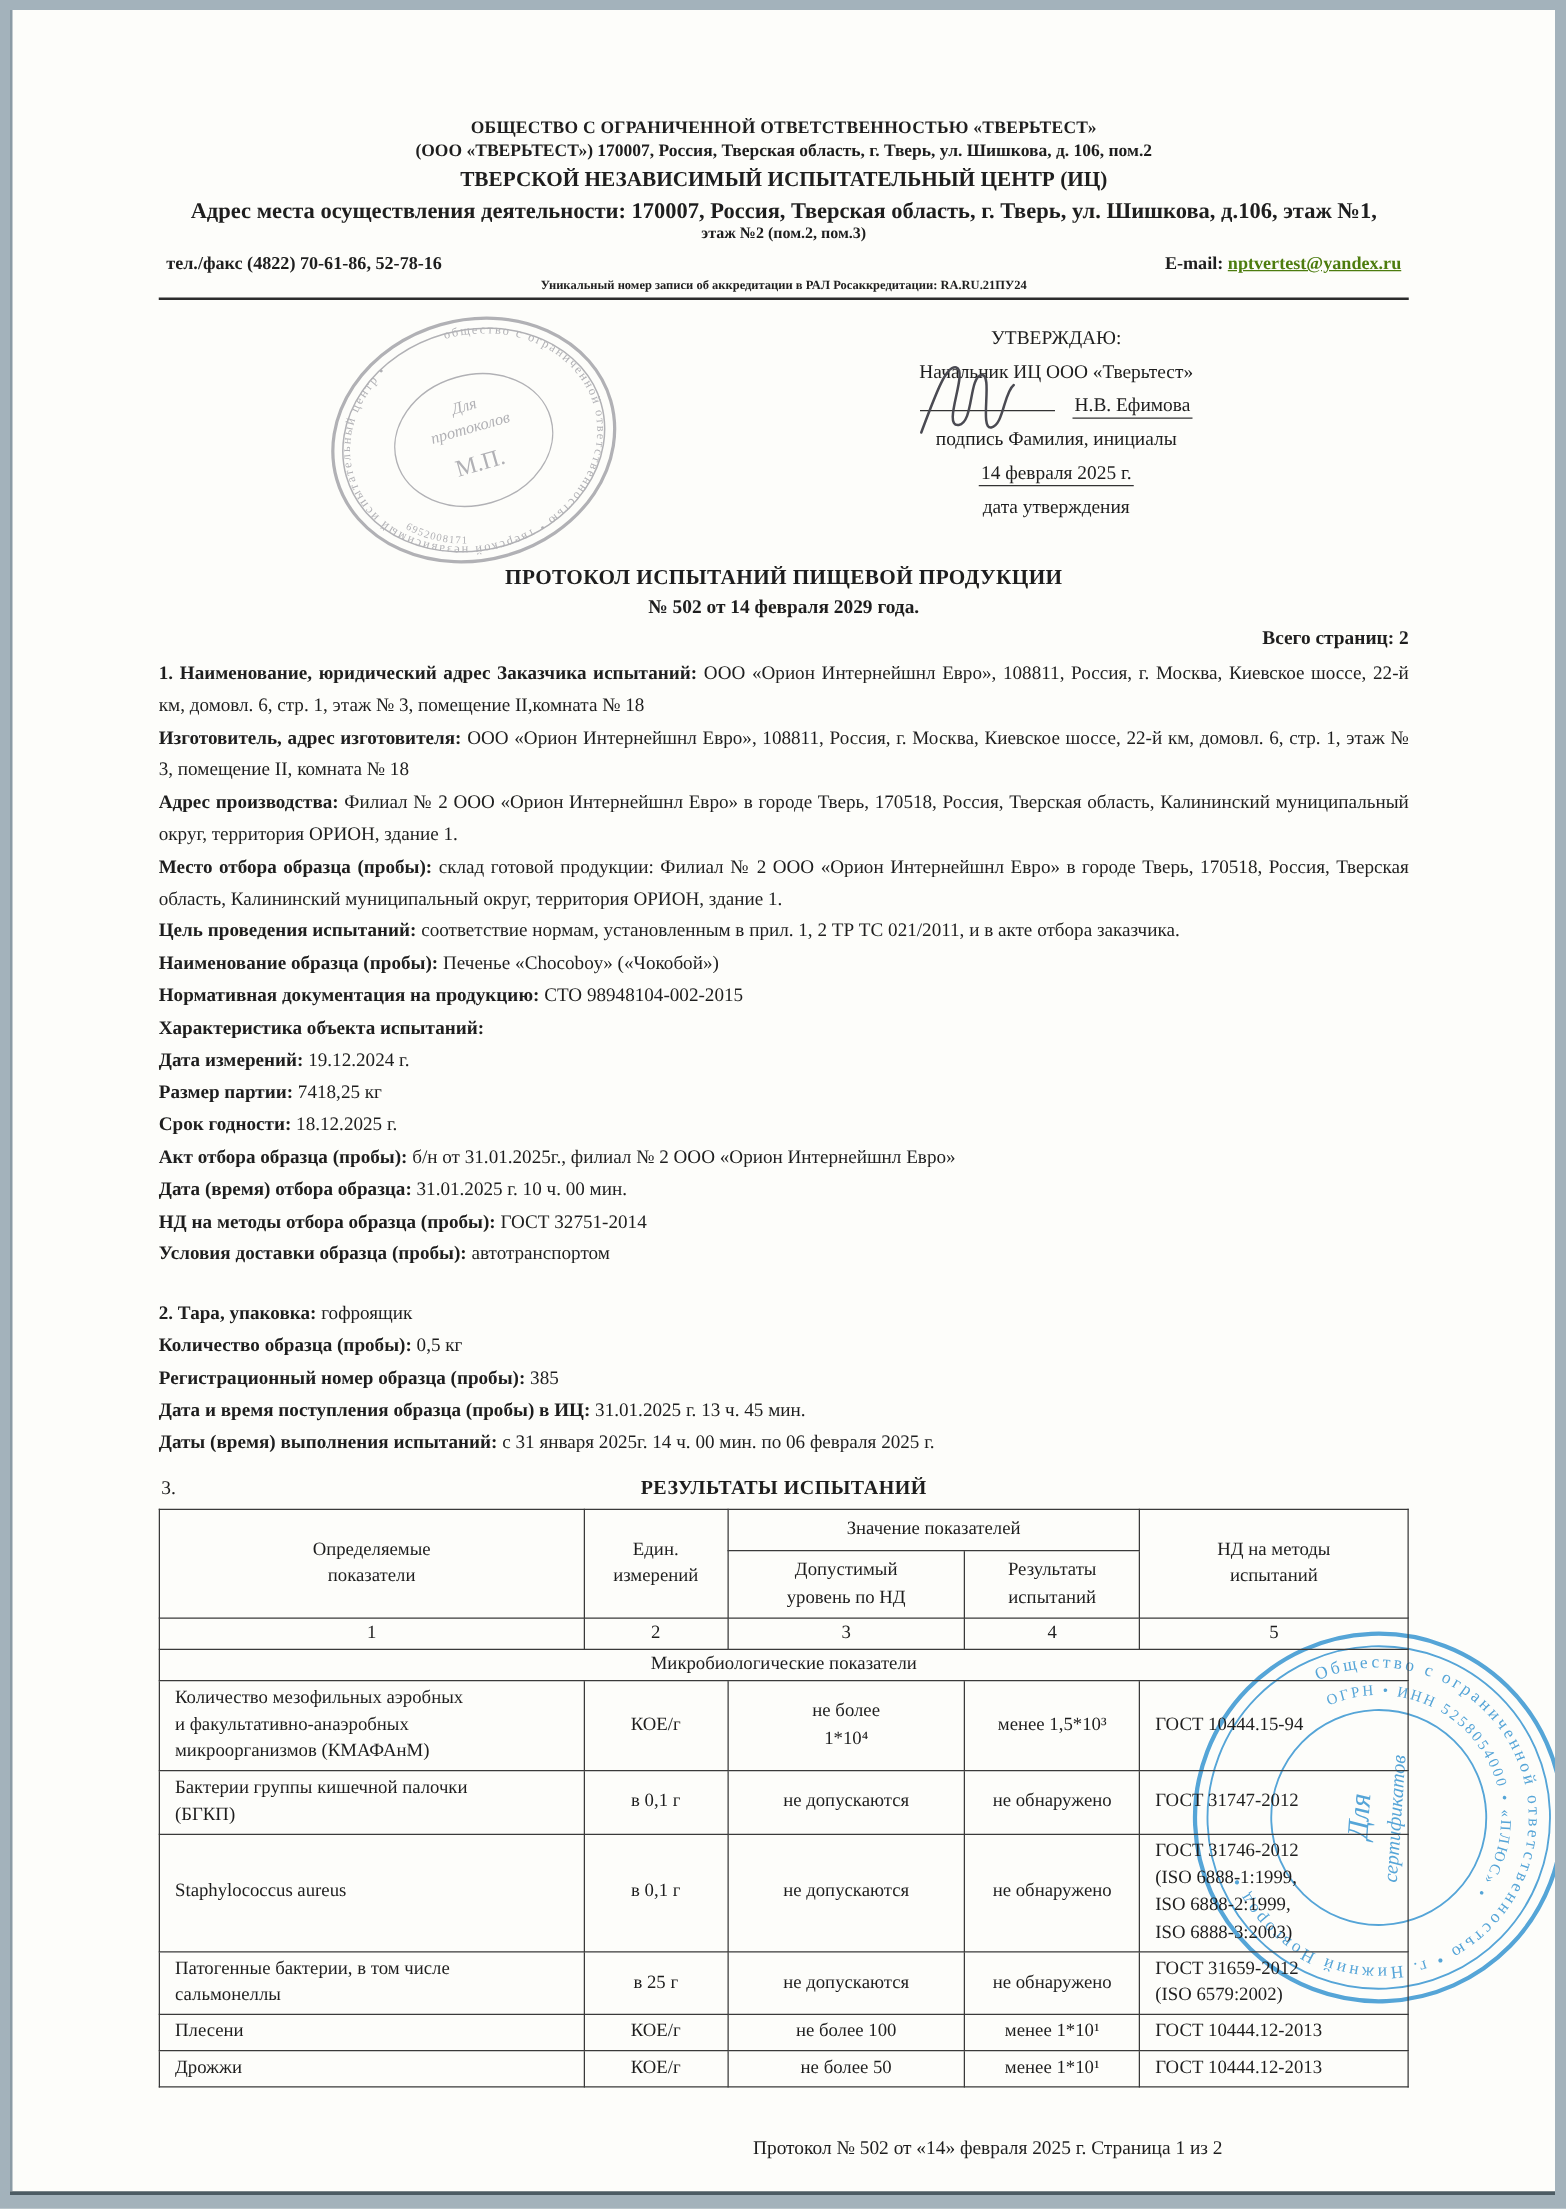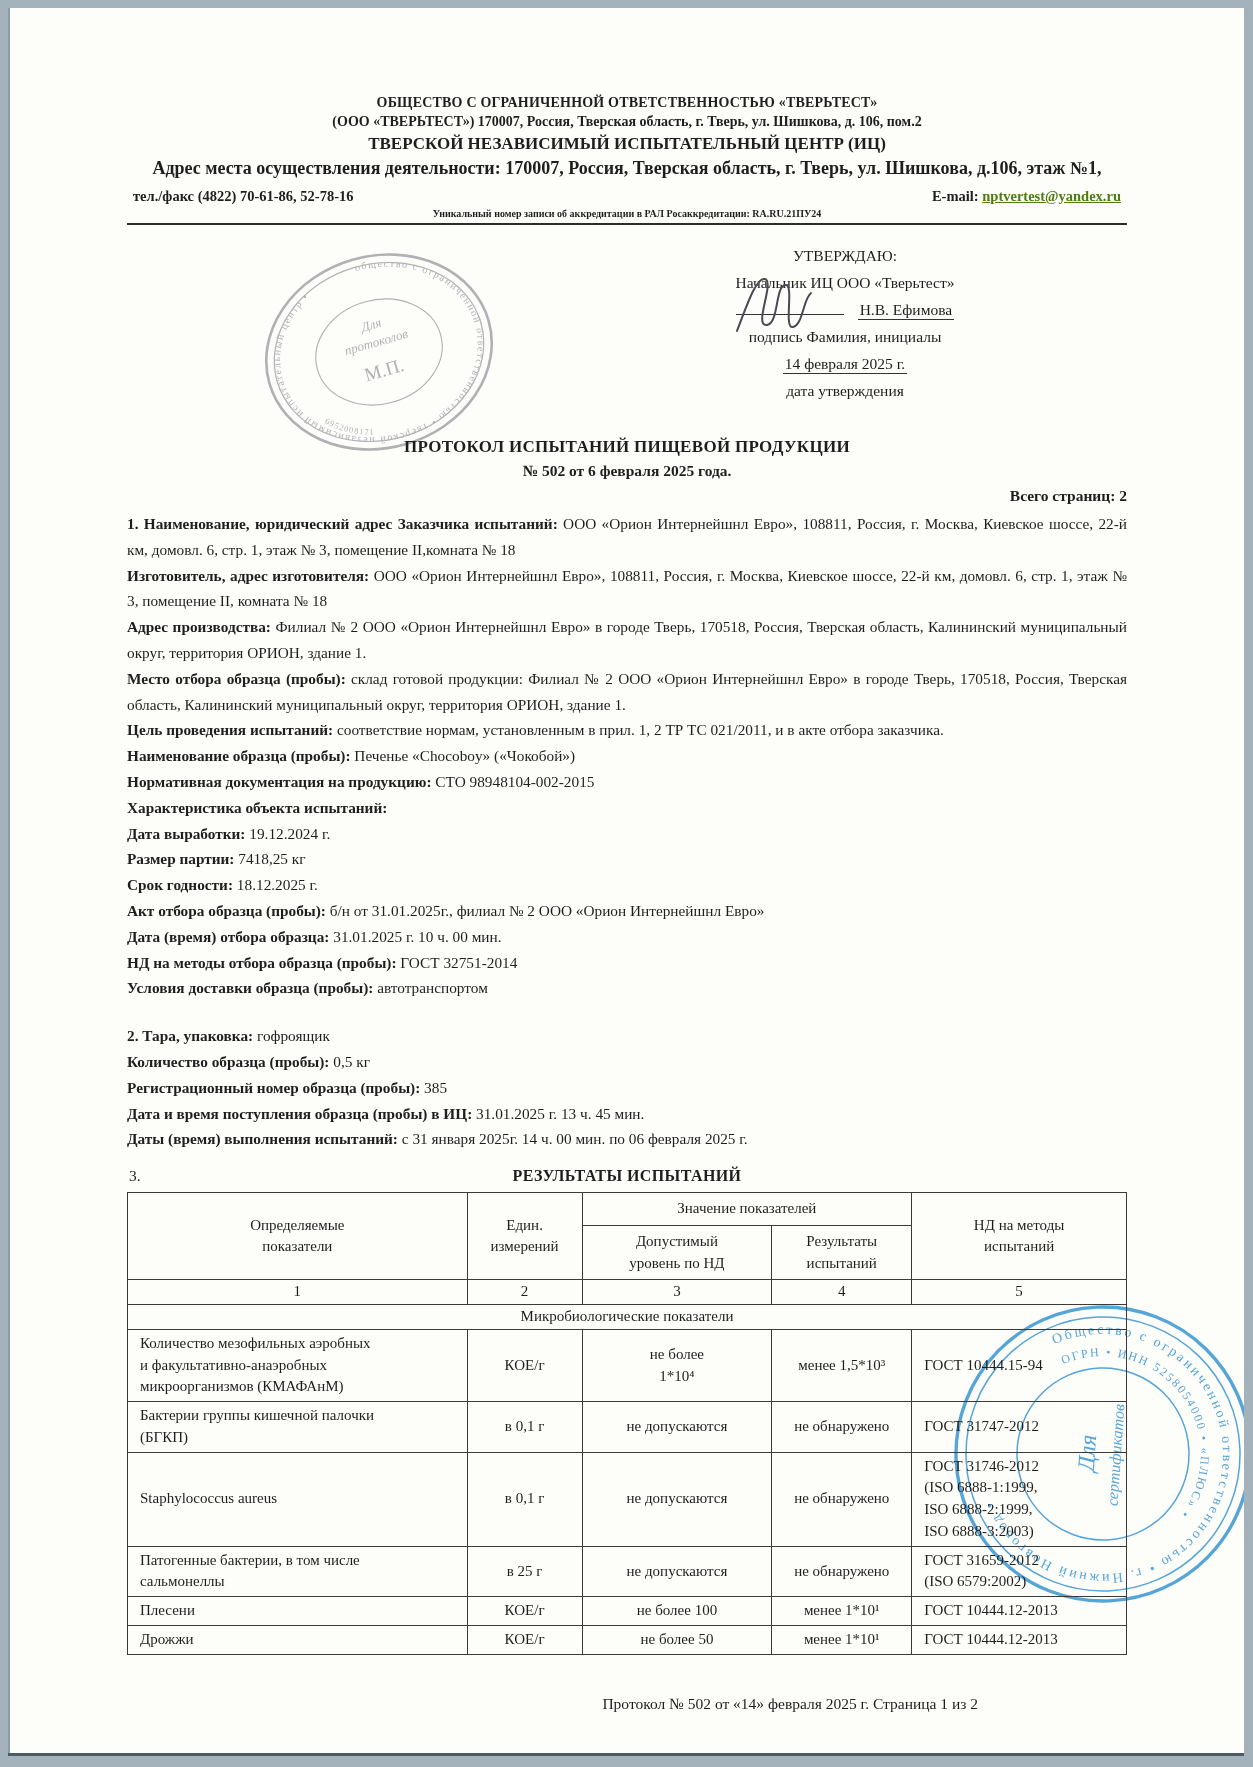--- a/index.html
+++ b/index.html
@@ -117,20 +117,21 @@
       </g>
     </g>
   </svg>
 
   <div class="content">
 
     <div class="h1">ОБЩЕСТВО С ОГРАНИЧЕННОЙ ОТВЕТСТВЕННОСТЬЮ «ТВЕРЬТЕСТ»</div>
     <div class="h2">(ООО «ТВЕРЬТЕСТ») 170007, Россия, Тверская область, г. Тверь, ул. Шишкова, д. 106, пом.2</div>
     <div class="h3">ТВЕРСКОЙ НЕЗАВИСИМЫЙ ИСПЫТАТЕЛЬНЫЙ ЦЕНТР (ИЦ)</div>
     <div class="h4">Адрес места осуществления деятельности: 170007, Россия, Тверская область, г. Тверь, ул. Шишкова, д.106, этаж №1,</div>
+    <div class="h5">этаж №2 (пом.2, пом.3)</div>
 
     <div class="contact-row">
       <span>тел./факс (4822)  70-61-86, 52-78-16</span>
       <span class="email">
         <span>E-mail:</span>
         <a href="#">nptvertest@yandex.ru</a>
       </span>
     </div>
     <div class="accred">Уникальный номер записи об аккредитации в РАЛ  Росаккредитации:   RA.RU.21ПУ24</div>
 
@@ -143,33 +144,33 @@
       <div class="row">
         <span class="blank-line"></span>
         <span class="u">Н.В. Ефимова</span>
       </div>
       <div class="row">подпись  Фамилия, инициалы</div>
       <div class="row"><span class="u">14 февраля 2025 г.</span></div>
       <div class="row">дата  утверждения</div>
     </div>
 
     <div class="doc-title">ПРОТОКОЛ ИСПЫТАНИЙ ПИЩЕВОЙ ПРОДУКЦИИ</div>
-    <div class="doc-sub">№  502 от  6  февраля  2025 года.</div>
+    <div class="doc-sub">№  502 от  14  февраля  2029 года.</div>
     <div class="total-pages">Всего страниц: 2</div>
 
     <div class="sec" id="sec1">
         <p class="line"><b>1.   Наименование, юридический адрес Заказчика испытаний: </b><span>ООО «Орион Интернейшнл Евро», 108811, Россия, г. Москва,  Киевское шоссе, 22-й км, домовл. 6, стр. 1, этаж № 3, помещение II,комната № 18</span></p>
         <p class="line"><b>Изготовитель, адрес изготовителя: </b><span>ООО «Орион Интернейшнл Евро», 108811, Россия, г. Москва,  Киевское шоссе, 22-й км, домовл. 6, стр. 1, этаж № 3, помещение II, комната № 18</span></p>
         <p class="line"><b>Адрес производства: </b><span>Филиал № 2 ООО «Орион Интернейшнл Евро» в городе Тверь, 170518, Россия, Тверская область, Калининский муниципальный округ,  территория ОРИОН, здание 1.</span></p>
         <p class="line"><b>Место отбора образца (пробы): </b><span>склад готовой продукции: Филиал № 2 ООО «Орион Интернейшнл Евро» в городе Тверь, 170518, Россия, Тверская область, Калининский муниципальный округ,  территория ОРИОН, здание 1.</span></p>
         <p class="line"><b>Цель проведения испытаний: </b><span>соответствие нормам, установленным в прил. 1, 2 ТР ТС 021/2011, и в акте отбора заказчика.</span></p>
         <p class="line"><b>Наименование образца (пробы): </b><span>Печенье «Chocoboy» («Чокобой»)</span></p>
         <p class="line"><b>Нормативная документация на продукцию: </b><span>СТО 98948104-002-2015</span></p>
         <p class="line"><b>Характеристика объекта испытаний:</b></p>
-        <p class="line"><b>Дата выработки: </b><span>19.12.2024 г.</span></p>
+        <p class="line"><b>Дата измерений: </b><span>19.12.2024 г.</span></p>
         <p class="line"><b>Размер партии: </b><span>7418,25 кг</span></p>
         <p class="line"><b>Срок годности: </b><span>18.12.2025 г.</span></p>
         <p class="line"><b>Акт отбора образца (пробы): </b><span> б/н от 31.01.2025г., филиал № 2 ООО «Орион Интернейшнл Евро»</span></p>
         <p class="line"><b>Дата (время) отбора образца: </b><span>31.01.2025 г. 10 ч. 00 мин.</span></p>
         <p class="line"><b>НД на методы отбора образца (пробы): </b><span>ГОСТ 32751-2014</span></p>
         <p class="line"><b>Условия доставки образца (пробы): </b><span>автотранспортом</span></p>
       </div>
 
     <div class="sec sec2" id="sec2">
         <p class="line"><b>2. Тара, упаковка: </b><span>гофроящик</span></p>

